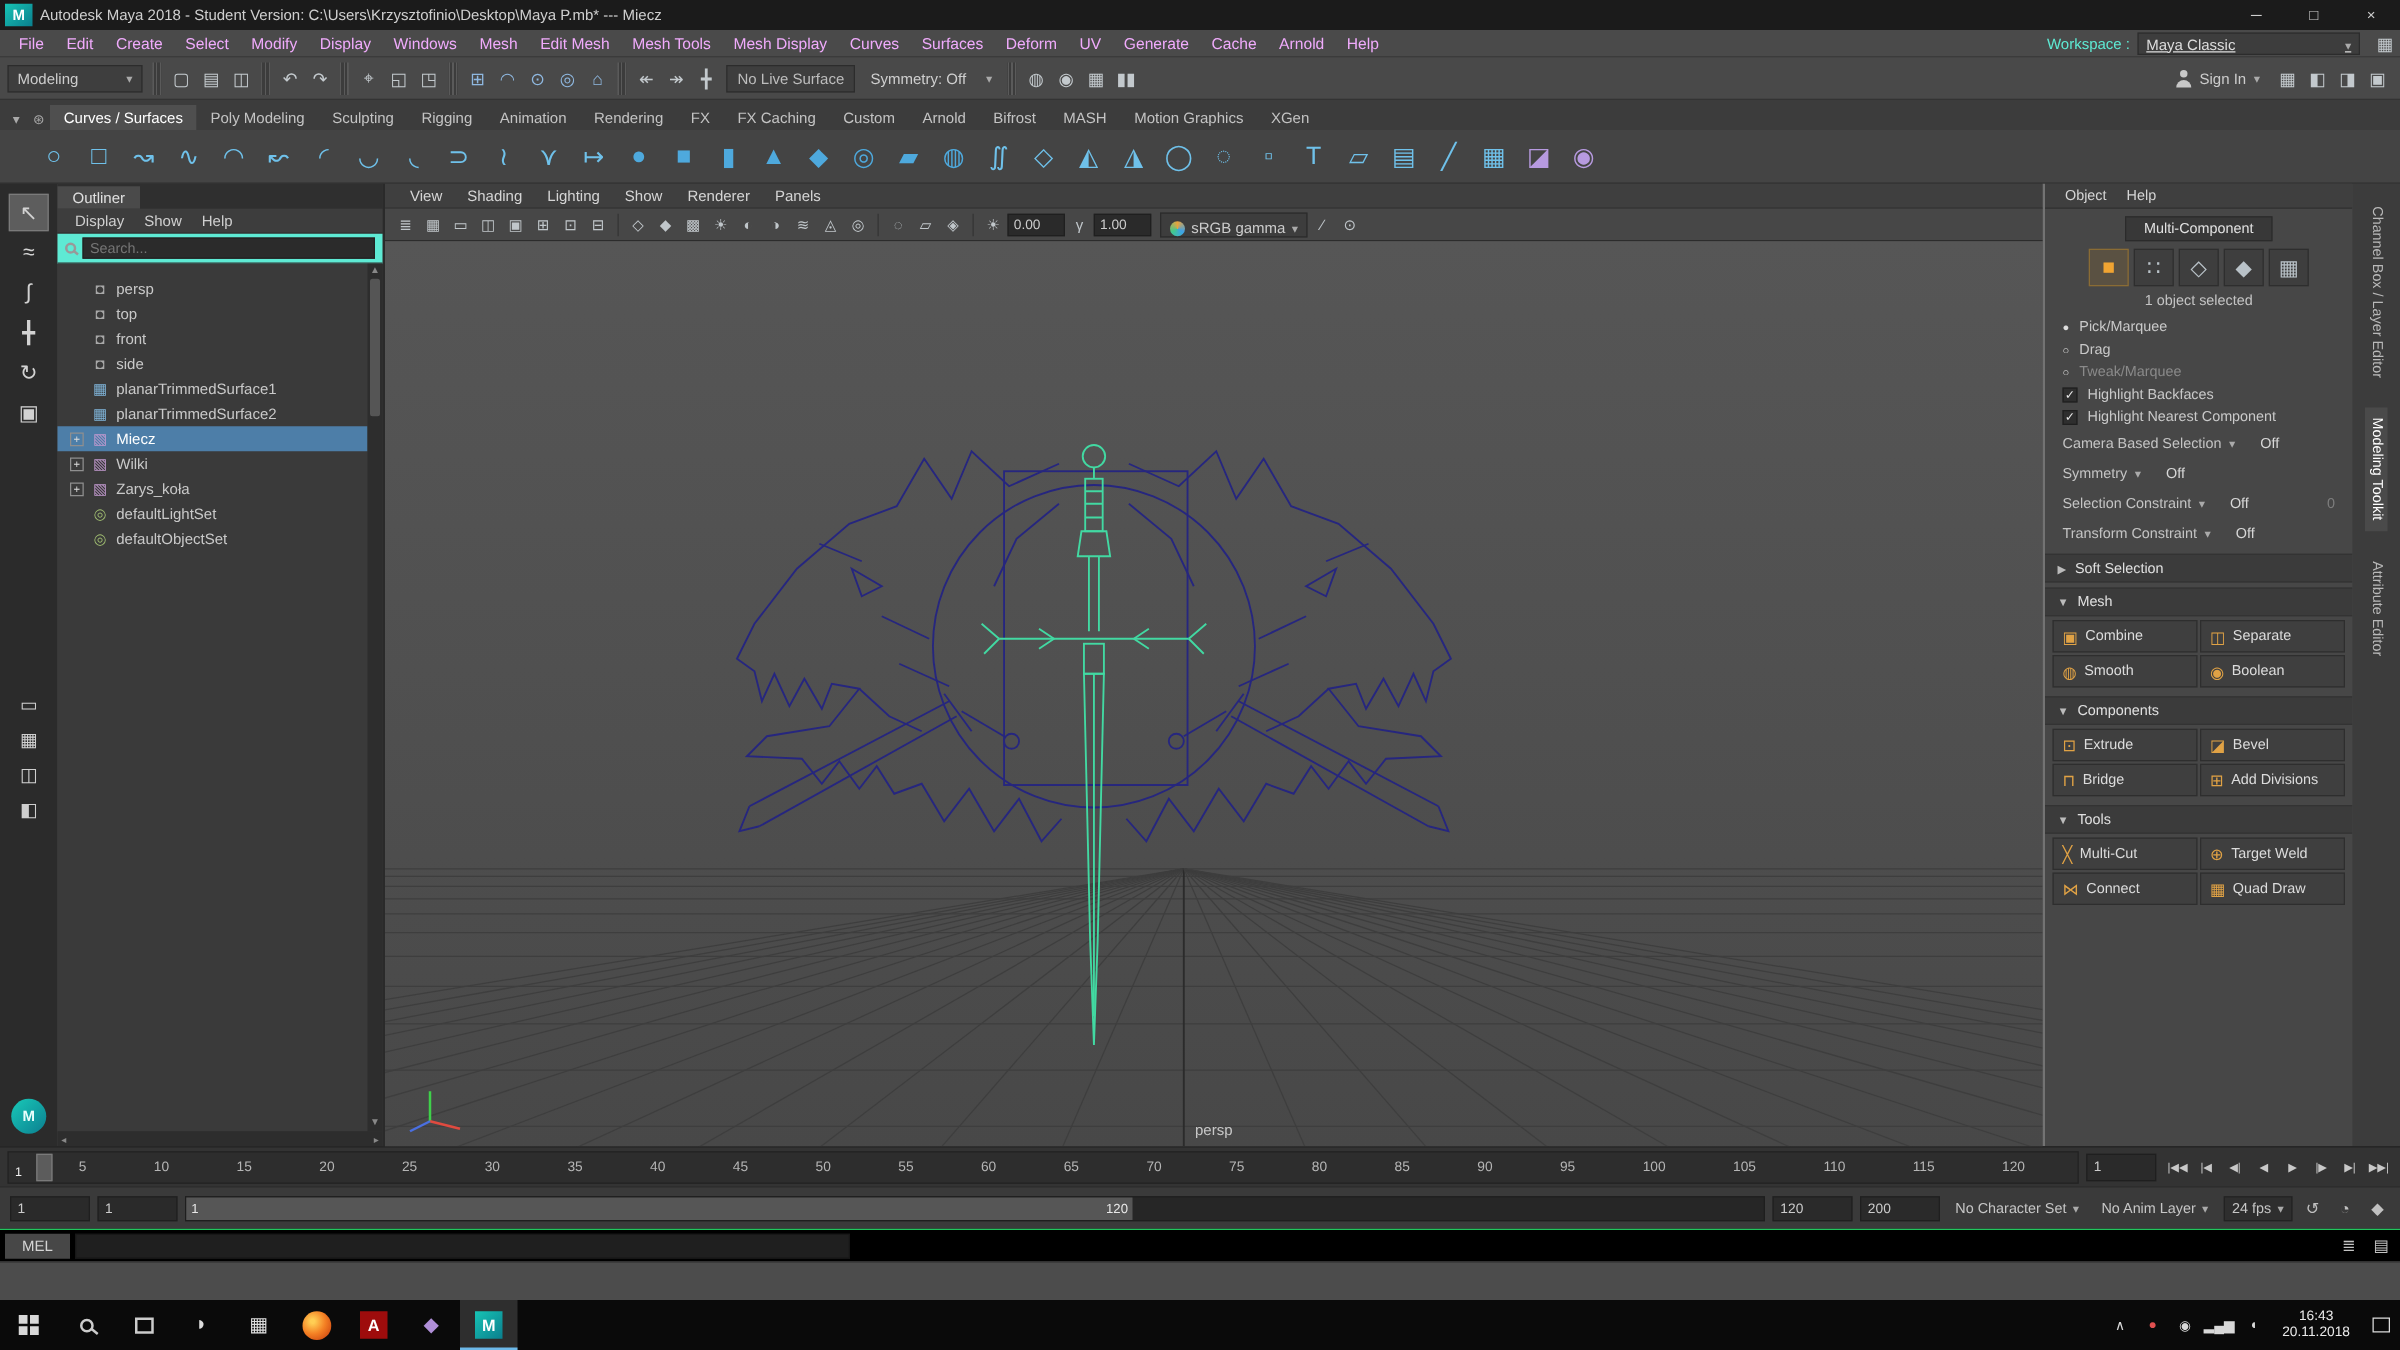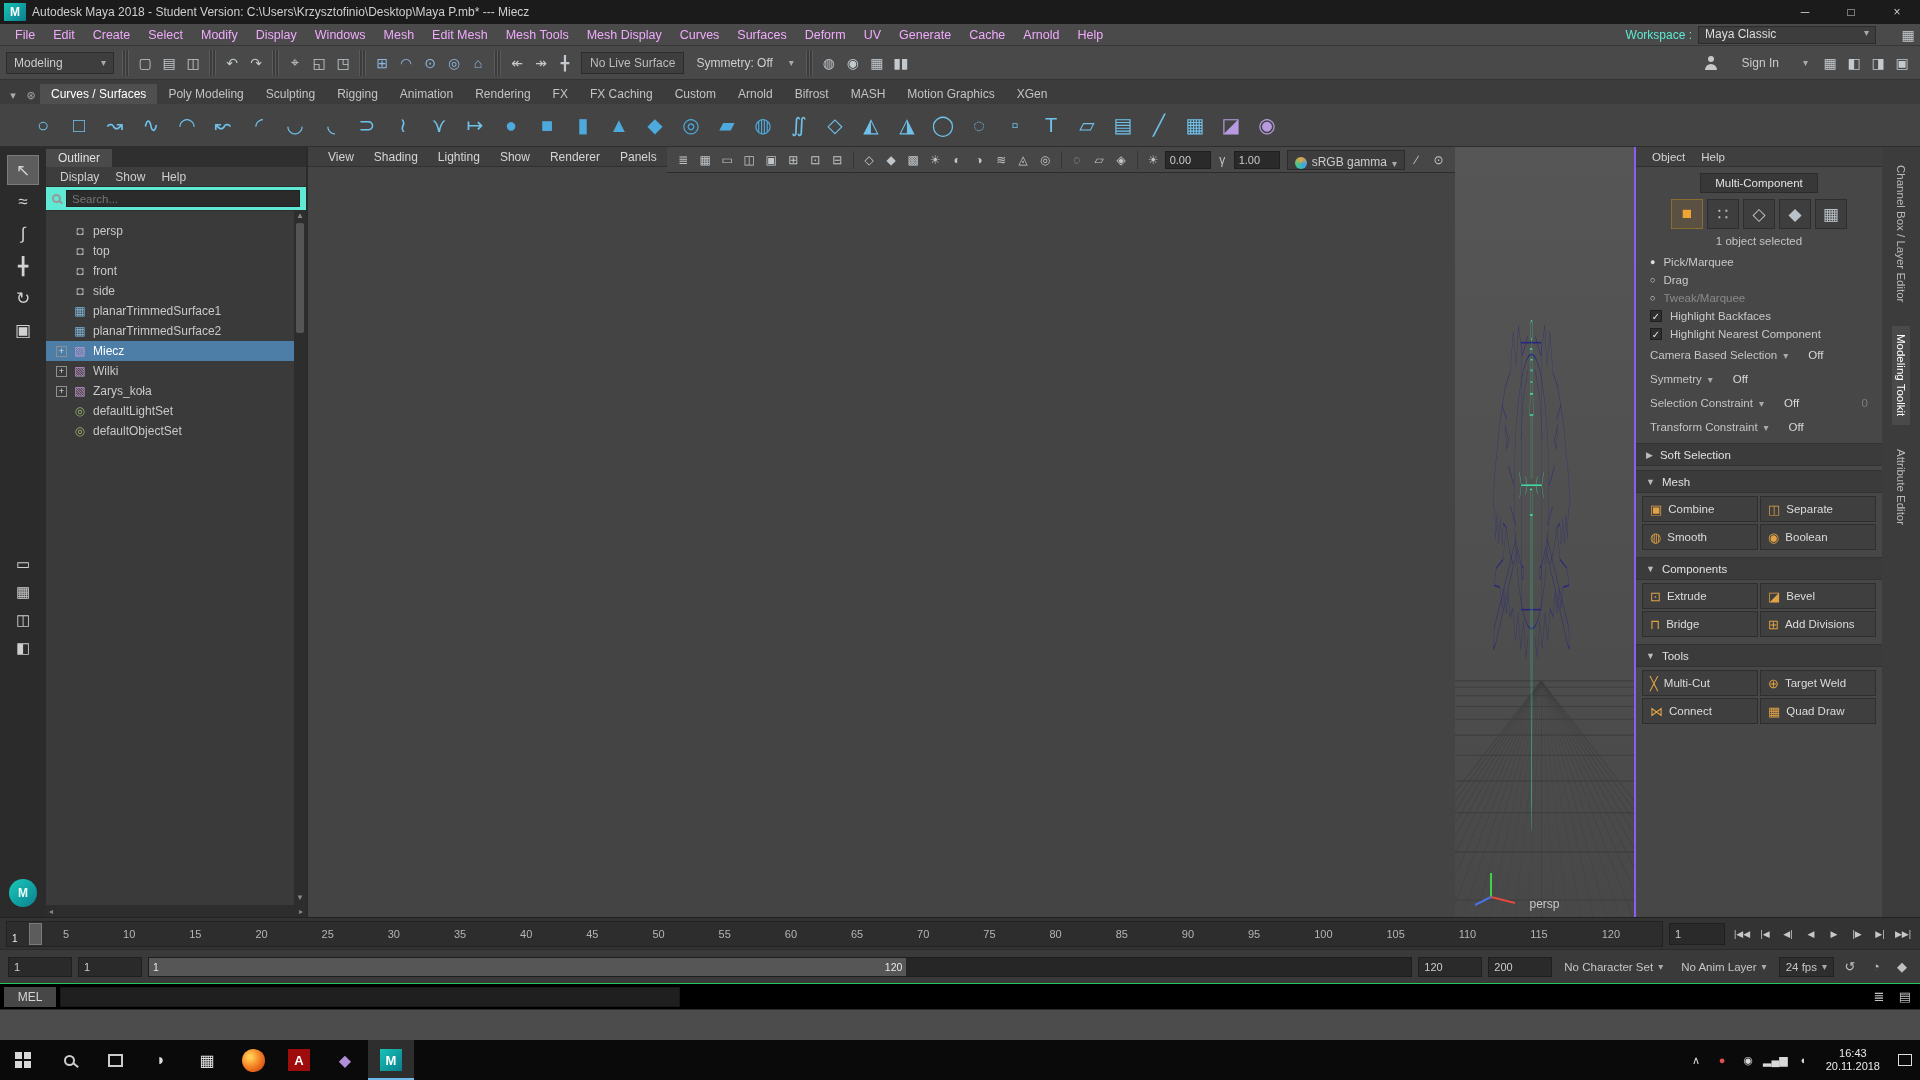--- a/index.html
+++ b/index.html
@@ -12,35 +12,35 @@
   .titlebar .appico { width:22px; height:18px; margin:0 6px 0 4px; background:linear-gradient(135deg,#17c3b4,#0a7f8e); color:#fff; font-weight:bold; font-size:12px; display:flex; align-items:center; justify-content:center; }
   .titlebar .ttl { color:#cfcfcf; font-size:12px; white-space:nowrap; }
   .titlebar .spacer { flex:1; }
   .wbtn { width:46px; height:24px; display:flex; align-items:center; justify-content:center; color:#cfcfcf; font-size:12px; }
 
   
   .menubar { height:22px; background:#4a4a4a; display:flex; align-items:center; padding-left:6px; border-bottom:1px solid #373737; flex:none; }
   .menu-item { padding:0 9px; color:#f0abfc; font-size:12.5px; cursor:default; }
   .menubar .spacer { flex:1; }
   .ws-label { color:#5eead4; margin-right:6px; }
-  .ws-select { width:178px; height:18px; background:#3d3d3d; border:1px solid #2c2c2c; display:flex; align-items:flex-start; padding:0 6px; margin-right:20px; color:#ddd; }
+  .ws-select { width:178px; height:18px; background:#3d3d3d; border:1px solid #2c2c2c; display:flex; align-items:flex-end; padding:0 6px; margin-right:8px; color:#ddd;text-decoration:underline; }
   .ws-select .caret { margin-left:auto; }
   .caret { color:#aaa; font-size:10px; }
 
   
   .statusline { height:34px; background:#494949; display:flex; align-items:center; padding:0 6px; border-bottom:1px solid #333; flex:none; }
   .sl-mode { width:108px; height:22px; background:#3e3e3e; border:1px solid #2c2c2c; display:flex; align-items:center; padding:0 7px; margin-right:4px; }
   .sl-mode .caret { margin-left:auto; }
   .sl-divider { width:7px; height:26px; margin:0 4px; background:repeating-linear-gradient(90deg,#5a5a5a 0 1px,#3c3c3c 1px 3px); }
   .sl-icon { width:24px; height:24px; display:flex; align-items:center; justify-content:center; color:#c3c9cd; font-size:14px; cursor:default; }
   .sl-icon.blue { color:#8fb8e0; }
   .sl-field { height:22px; background:#3e3e3e; border:1px solid #2c2c2c; display:flex; align-items:center; padding:0 8px; color:#bdbdbd; margin:0 4px; }
   .sl-drop { height:22px; display:flex; align-items:center; gap:16px; padding:0 8px; color:#cfcfcf; }
   .statusline .spacer { flex:1; }
-  .signin { display:flex; align-items:center; gap:24px; padding:0 10px; }
+  .signin { display:flex; align-items:center; gap:6px; padding:0 10px; }
   .avatar { width:14px; height:14px; position:relative; }
   .avatar::before { content:""; position:absolute; left:4px; top:0; width:6px; height:6px; border-radius:50%; background:#c8c8c8; }
   .avatar::after { content:""; position:absolute; left:1px; bottom:0; width:12px; height:6px; border-radius:6px 6px 0 0; background:#c8c8c8; }
 
   
   .shelftabs { height:24px; background:#3c3c3c; display:flex; align-items:flex-end; padding-left:4px; flex:none; }
   .shelf-mini { width:18px; height:18px; display:flex; align-items:center; justify-content:center; color:#aaa; font-size:11px; }
   .shelf-tab { padding:3px 11px; color:#c3c3c3; font-size:12px; cursor:default; }
   .shelf-tab.active { background:#4f4f4f; color:#fff; }
   .shelficons { height:43px; background:#444; display:flex; align-items:center; padding-left:26px; gap:2px; border-bottom:1px solid #2e2e2e; flex:none; }
@@ -78,21 +78,21 @@
   .ico-surf { color:#7fb4d9; }
   .ico-grp { color:#c39ad0; }
   .ico-set { color:#9cb86f; }
   .outl-scroll { width:12px; background:#2d2d2d; display:flex; flex-direction:column; align-items:center; }
   .outl-scroll .arr { color:#888; font-size:8px; height:12px; }
   .outl-scroll .thumb { width:8px; height:110px; background:#555; border-radius:2px; }
   .outl-scroll .track { flex:1; }
   .outl-hscroll { height:12px; background:#2d2d2d; display:flex; align-items:center; justify-content:space-between; padding:0 3px; color:#888; font-size:8px; }
 
   
-  .vp { flex:1; display:flex; min-width:0; border-right:2px solid #8b5cf6; }
+  .vp { flex:1; display:flex; flex-direction:column; min-width:0; border-right:2px solid #737373; }
   .vp-menus { height:20px; background:#3f3f3f; display:flex; align-items:center; padding-left:10px; border-bottom:1px solid #303030; }
   .vp-menu-item { padding:0 10px; color:#d5d5d5; }
   .vp-toolbar { height:26px; background:#474747; display:flex; align-items:center; padding:0 6px; gap:1px; border-bottom:1px solid #2c2c2c; }
   .vp-tico { width:21px; height:20px; display:flex; align-items:center; justify-content:center; color:#c0c6ca; font-size:12px; cursor:default; }
   .vp-sep { width:1px; height:18px; background:#353535; margin:0 4px; }
   .vp-num { width:46px; height:18px; background:#2a2a2a; border:1px solid #1f1f1f; color:#ccc; font-size:11px; padding:0 4px; }
   .vp-colorspace { height:20px; display:flex; align-items:flex-end; gap:5px; background:#3d3d3d; border:1px solid #2b2b2b; padding:0 7px; margin-left:6px; }
   .cs-swatch { width:12px; height:12px; border-radius:50%; background:conic-gradient(#e8a33d,#3da2e8,#41c98f,#e8a33d); }
   .vp-canvas { flex:1; position:relative; overflow:hidden; background:linear-gradient(#565656, #4f4f4f 55%, #484848); }
   .vp-svg { position:absolute; inset:0; width:100%; height:100%; }

